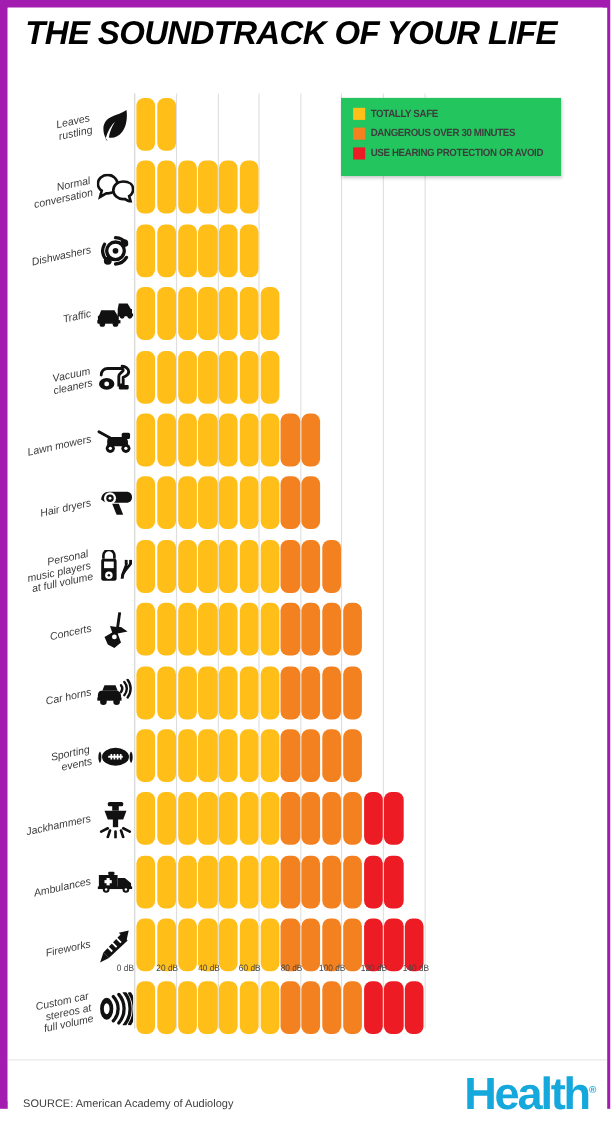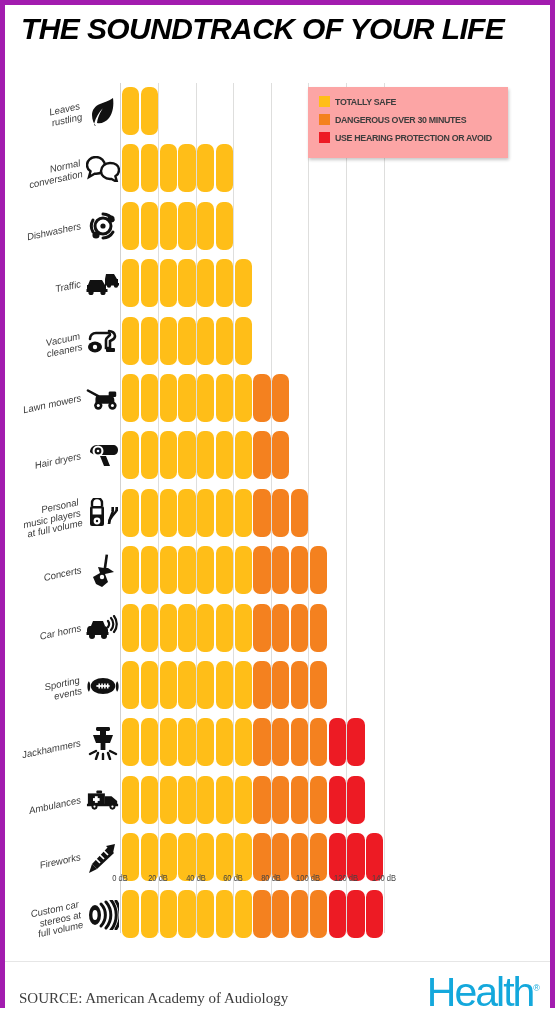--- a/index.html
+++ b/index.html
@@ -6,21 +6,21 @@
   html, body {
     width: 555px; height: 1024px;
     background: #ffffff;
     font-family: "Liberation Sans", sans-serif;
     overflow: hidden;
   }
   #page {
     position: relative;
     width: 555px; height: 1008px;
     background: #ffffff;
-    border: 5px solid #a21caf;
+    border: 7px solid #a21caf;
   }
   .inner {
     position: relative;
     width: 545px; height: 1014px;
     background: #fff;
     overflow: hidden;
   }
 
   
   .header { position: absolute; left: 16px; top: 8px; right: 12px; }
@@ -107,21 +107,21 @@
     display: flex; align-items: center; justify-content: center;
     flex: 0 0 auto;
   }
   .licon svg { display: block; }
 
   
   .legend {
     position: absolute;
     left: 303px; top: 4px;
     width: 200px;
-    background: #fca5a5;
+    background: #22c55e;
     padding: 9px 10px 10px 11px;
     box-shadow: 1px 2px 3px rgba(0,0,0,0.22);
   }
   .lgitem {
     display: flex; align-items: center;
     margin-bottom: 7px;
   }
   .lgitem:last-child { margin-bottom: 5px; }
   .swatch {
     width: 11px; height: 11px;
@@ -134,21 +134,21 @@
     letter-spacing: -0.35px;
     color: #3d3d3d;
     white-space: nowrap;
     transform: scaleX(0.92);
     transform-origin: 0 50%;
   }
 
   
   .xaxis {
     position: absolute;
-    left: 117px; top: 862px;
+    left: 109px; top: 862px;
     width: 305px; height: 22px;
   }
   .xtick {
     position: absolute;
     top: 6px;
     font-family: "Liberation Sans", sans-serif;
     font-size: 8.4px;
     color: #444;
     transform: translateX(-50%) scaleX(0.9);
     white-space: nowrap;
@@ -157,30 +157,30 @@
   
   .footer {
     position: absolute;
     left: 0; right: 0; bottom: 0;
     height: 58px;
     border-top: 1px solid #e6e6e6;
   }
   .source {
     position: absolute;
     left: 14px; bottom: 12px;
-    font-family: Liberation Serif, serif;
-    font-size: 15px;
+    font-family: Liberation Sans, sans-serif;
+    font-size: 10px;
     color: #3d3d3d;
     white-space: nowrap;
   }
   .logo {
     position: absolute;
     right: 10px; bottom: 6px;
     font-family: "Liberation Sans", sans-serif;
-    font-weight: normal;
+    font-weight: bold;
     font-size: 41px;
     letter-spacing: -2px;
     color: #14a8dc;
     line-height: 1;
   }
   .logo sup {
     font-size: 9px;
     vertical-align: super;
     letter-spacing: 0;
   }

